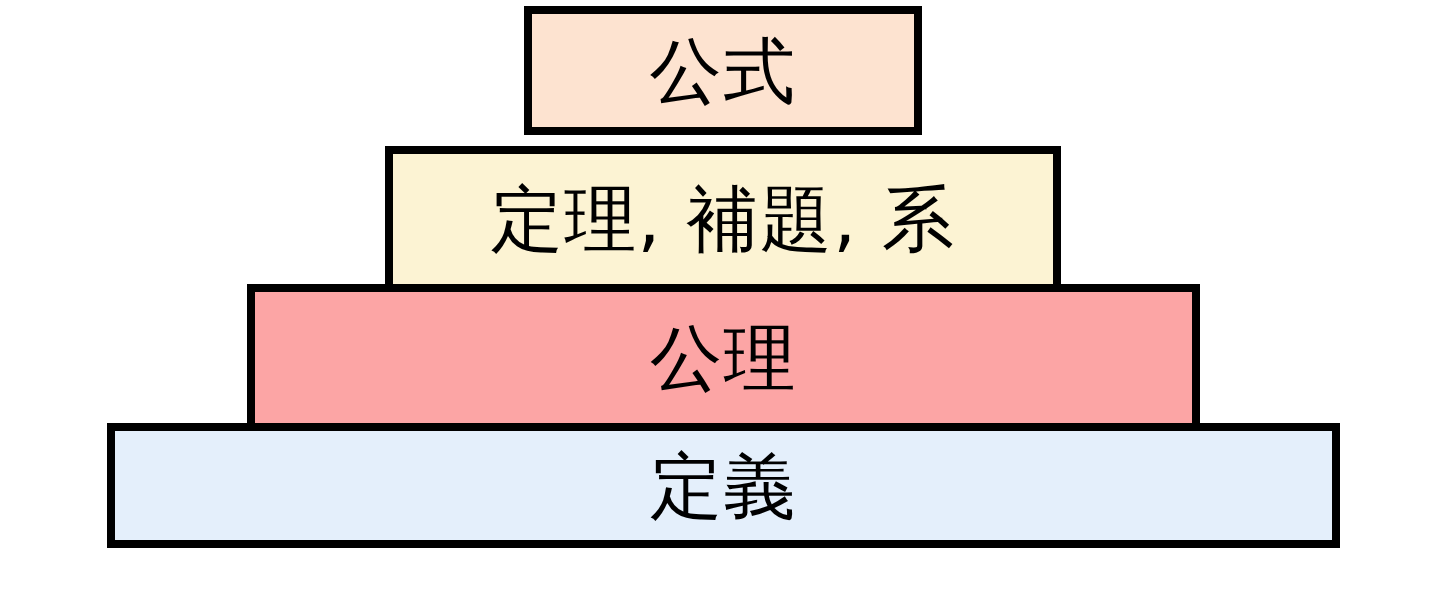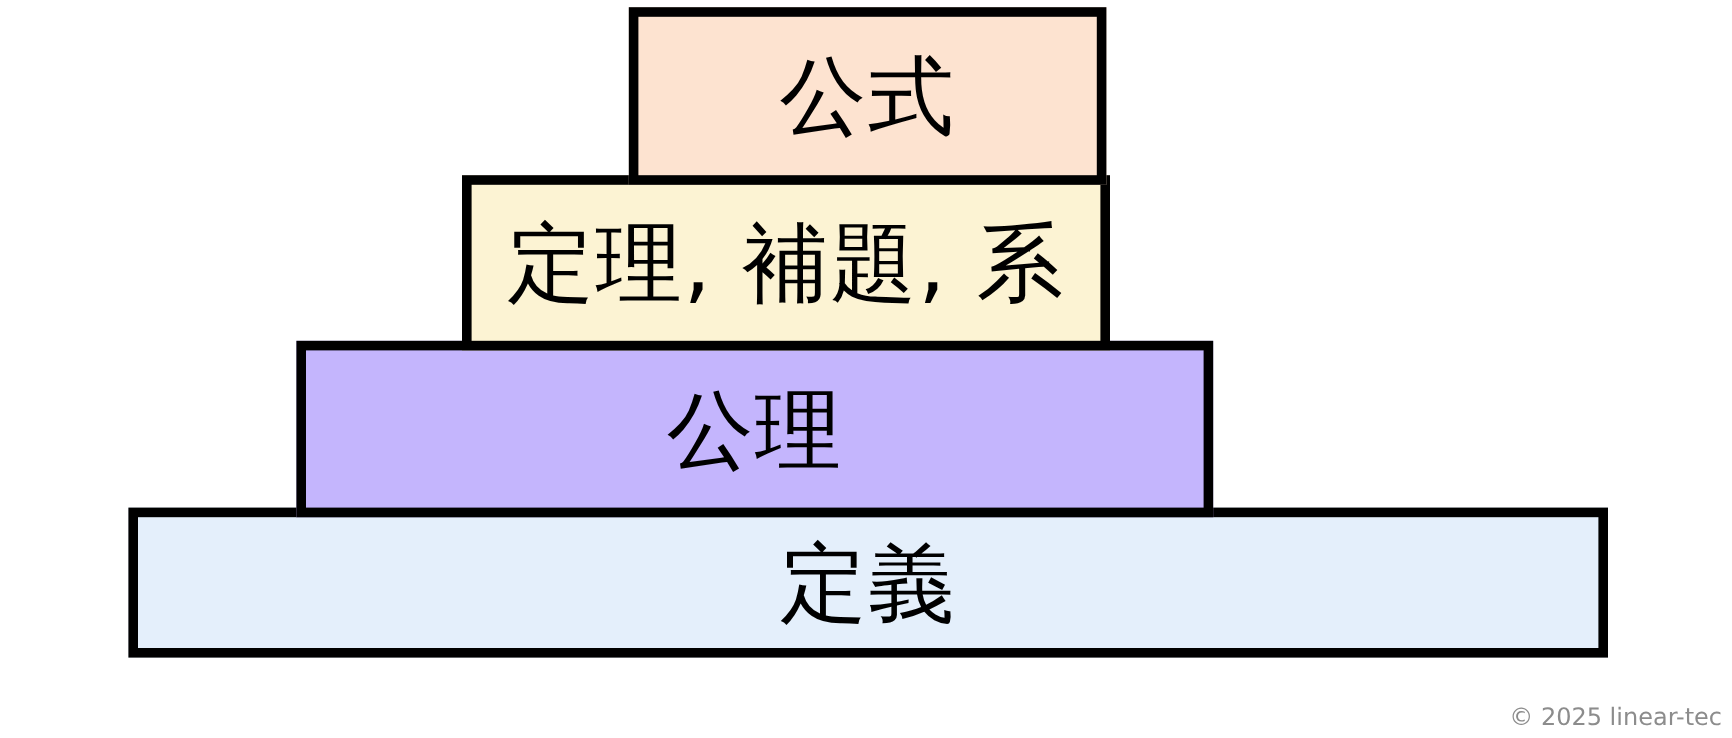--- a/index.html
+++ b/index.html
@@ -36,23 +36,23 @@
     font-family: "DejaVu Sans", "Liberation Sans", sans-serif;
     color: #000000;
     font-size: 72px;
     line-height: 1.0;
     white-space: nowrap;
     letter-spacing: 0.02em;
     font-weight: 400;
   }
 
   
-  #tier-formula    { left: 524px; top: 6px;   width: 398px;  height: 148px; background: #fde3d0; z-index: 4; }
-  #tier-theorem    { left: 385px; top: 146px; width: 540px;  height: 146px; background: #fcf3d3; z-index: 3; }
-  #tier-axiom      { left: 247px; top: 284px; width: 764px;  height: 147px; background: #c4b5fd; z-index: 2; }
+  #tier-formula    { left: 524px; top: 6px;   width: 398px;  height: 129px; background: #fde3d0; z-index: 4; }
+  #tier-theorem    { left: 385px; top: 146px; width: 676px;  height: 146px; background: #fcf3d3; z-index: 3; }
+  #tier-axiom      { left: 247px; top: 284px; width: 953px;  height: 147px; background: #fca5a5; z-index: 2; }
   #tier-definition { left: 107px; top: 423px; width: 1233px; height: 125px; background: #e4effb; z-index: 1; }
 
   #credit {
     position: absolute;
     right: 8px;
     bottom: 6px;
     font-family: "DejaVu Sans", "Liberation Sans", sans-serif;
     font-size: 20px;
     color: #8c8c8c;
     white-space: nowrap;
@@ -73,15 +73,14 @@
   </div>
 
   <div class="tier" id="tier-theorem">
     <span class="tier-label">定理, 補題, 系</span>
   </div>
 
   <div class="tier" id="tier-formula">
     <span class="tier-label">公式</span>
   </div>
 
-  <div id="credit">© 2025 linear-tec</div>
 
 </div>
 
 </body></html>

